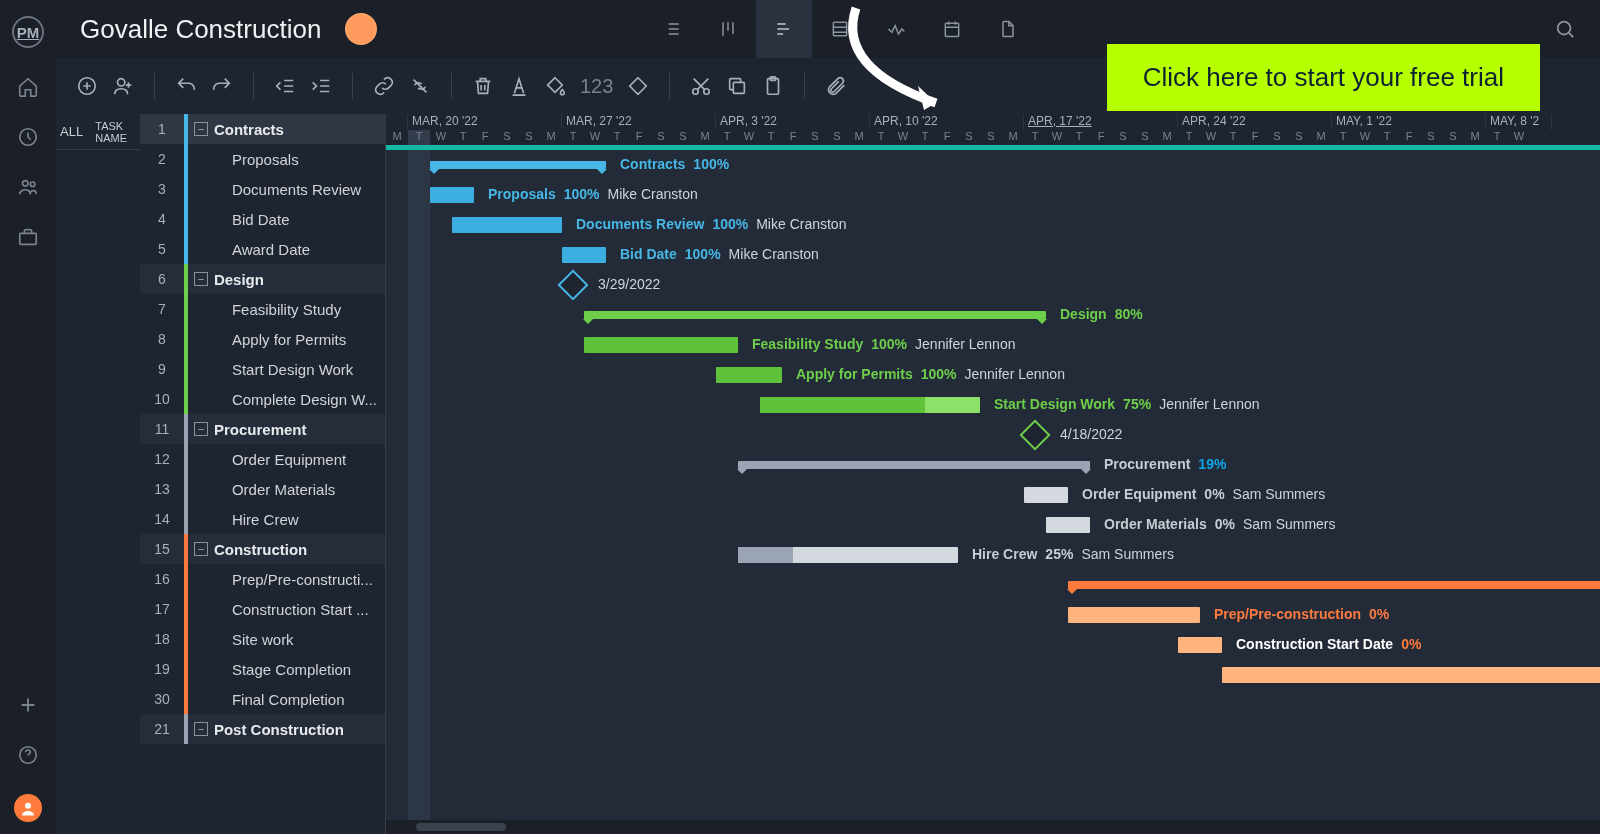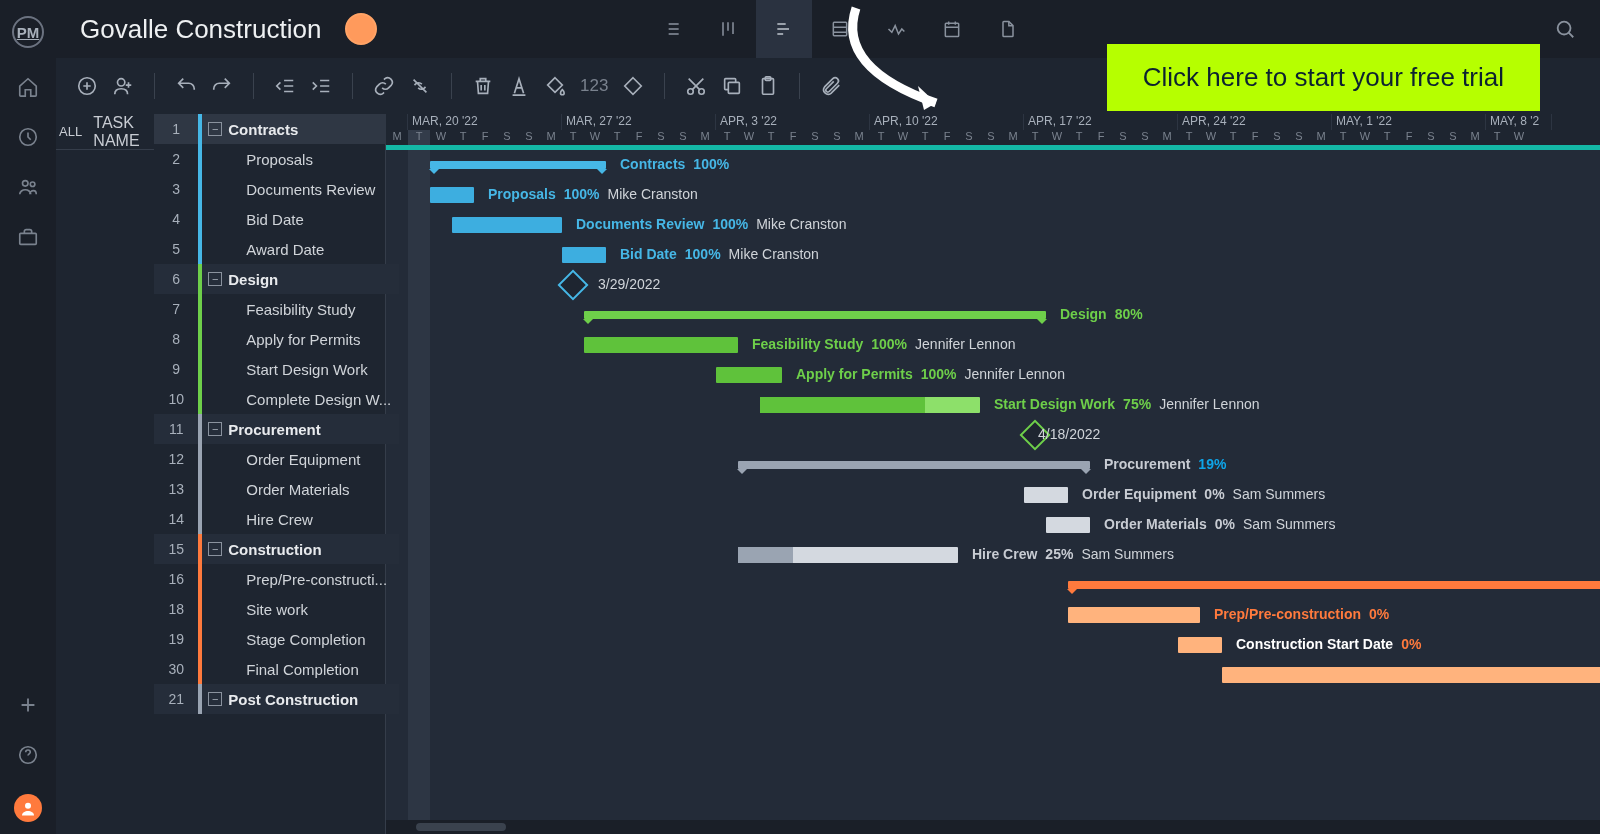--- a/index.html
+++ b/index.html
@@ -14,28 +14,28 @@
 .header { height: 58px; background: #1a1f28; display: flex; align-items: center; padding: 0 24px; gap: 16px; }
 .header .title { font-size: 26px; font-weight: 400; color: #eef0f2; }
 .header .hdr-avatar { width: 32px; height: 32px; border-radius: 50%; background: #ff9a5c; border: 2px solid #ffa366; margin-left: 8px; }
 .header .view-tabs { display: flex; margin-left: auto; margin-right: auto; }
 .view-tabs .vt { width: 56px; height: 58px; display: flex; align-items: center; justify-content: center; cursor: pointer; color: #8a929e; }
 .view-tabs .vt.active { background: #2a3240; color: #c0c6ce; }
 .header .search { margin-left: auto; color: #8a929e; cursor: pointer; }
 .toolbar { height: 56px; background: #1e2530; display: flex; align-items: center; padding: 0 20px; gap: 14px; position: relative; }
 .toolbar .tb-icon { width: 22px; height: 22px; color: #a8b0bb; cursor: pointer; }
 .toolbar .sep { width: 1px; height: 26px; background: #3a424e; margin: 0 6px; }
-.toolbar .txt123 { color: #7a828e; font-size: 17px; }
+.toolbar .txt123 { color: #7a828e; font-size: 20px; }
 .cta { position: absolute; right: 60px; top: -14px; background: #b6ff00; color: #0c2230; padding: 18px 36px; font-size: 26px; font-weight: 400; z-index: 10; }
 .arrow-svg { position: absolute; left: 770px; top: -60px; z-index: 9; pointer-events: none; }
 .content { flex: 1; display: flex; overflow: hidden; background: #232b38; }
 .tasklist { width: 330px; background: #1e2530; display: flex; flex-direction: row; border-right: 1px solid #353d4a; }
 .tl-header { height: 36px; display: flex; align-items: center; border-bottom: 1px solid #353d4a; }
 .tl-header .all { width: 44px; text-align: center; font-size: 13px; color: #c8ccd3; }
-.tl-header .tn { font-size: 16px; color: #c8ccd3; padding-left: 8px; }
+.tl-header .tn { font-size: 11px; color: #c8ccd3; padding-left: 8px; }
 .tl-row { height: 30px; display: flex; align-items: center; font-size: 15px; cursor: pointer; }
 .tl-row .num { width: 44px; text-align: center; color: #a8b0bb; font-size: 14px; }
 .tl-row .colorbar { width: 4px; height: 100%; }
 .tl-row .expand { width: 14px; height: 14px; border: 1px solid #8a929e; display: flex; align-items: center; justify-content: center; font-size: 11px; color: #a8b0bb; margin-left: 6px; margin-right: 6px; line-height: 1; }
 .tl-row .indent { width: 26px; }
 .tl-row .taskname { white-space: nowrap; overflow: hidden; text-overflow: ellipsis; flex: 1; padding-right: 8px; }
 .tl-row.group { background: #252d3a; }
 .tl-row.group .taskname { font-weight: 600; color: #e8eaed; }
 .tl-row.selected { background: #2f3744; }
 .gantt { flex: 1; overflow: hidden; position: relative; display: flex; flex-direction: column; }
@@ -333,20 +333,27 @@
     <div class="taskname">Construction</div>
             </div>
             <div class="tl-row">
               <div class="num">16</div>
     <div class="colorbar" style="background:#ff7a3d"></div>
     <div class="indent"></div>
     <div style="width:18px"></div>
     <div class="taskname">Prep/Pre-constructi...</div>
             </div>
             <div class="tl-row">
+              <div class="num">17</div>
+    <div class="colorbar" style="background:#ff7a3d"></div>
+    <div class="indent"></div>
+    <div style="width:18px"></div>
+    <div class="taskname">Construction Start ...</div>
+            </div>
+            <div class="tl-row">
               <div class="num">18</div>
     <div class="colorbar" style="background:#ff7a3d"></div>
     <div class="indent"></div>
     <div style="width:18px"></div>
     <div class="taskname">Site work</div>
             </div>
             <div class="tl-row">
               <div class="num">19</div>
     <div class="colorbar" style="background:#ff7a3d"></div>
     <div class="indent"></div>
@@ -371,21 +378,21 @@
       </div>
 
       <div class="gantt">
         <div class="gantt-header">
           <div class="weeks" id="weeks">
               <div class="week" style="width: 22px;"></div>
               <div class="week" style="width: 154px;">MAR, 20 '22</div>
               <div class="week" style="width: 154px;">MAR, 27 '22</div>
               <div class="week" style="width: 154px;">APR, 3 '22</div>
               <div class="week" style="width: 154px;">APR, 10 '22</div>
-              <div class="week" style="width: 154px;">APR, 17 '22</div>
+              <div class="week" style="width: 154px; text-decoration: underline;">APR, 17 '22</div>
               <div class="week" style="width: 154px;">APR, 24 '22</div>
               <div class="week" style="width: 154px;">MAY, 1 '22</div>
               <div class="week" style="width: 66px;">MAY, 8 '2</div>
             </div>
           <div class="days" id="days">
               <div class="day">M</div>
               <div class="day today">T</div>
               <div class="day">W</div>
               <div class="day">T</div>
               <div class="day">F</div>
@@ -505,21 +512,21 @@
                 <div style="position:absolute;left:0;top:0;height:100%;width:165px;background:#5fc23b"></div>
               </div>
               <div class="bar-label" style="left:608px">
                 <span class="tname" style="color:#6ecf4a">Start Design Work</span>
                 <span class="pct" style="color:#6ecf4a">75%</span>
                 <span class="assignee">Jennifer Lennon</span>
               </div>
             </div>
             <div class="gantt-row">
               <div class="milestone" style="left:638px;border:2px solid #6ecf4a;background:#1e2530"></div>
-      <div class="bar-label" style="left:652px">
+      <div class="bar-label" style="left:674px">
                 <span style="color:#d0d4d9">4/18/2022</span>
               </div>
             </div>
             <div class="gantt-row">
               <div class="bar summary" style="left:352px;width:352px;background:#9aa4b2;color:#9aa4b2"></div>
         <div class="bar-label" style="left:718px">
                 <span class="tname" style="color:#c8ccd3">Procurement</span>
                 <span class="pct" style="color:#0ea5e9">19%</span>
               </div>
             </div>

